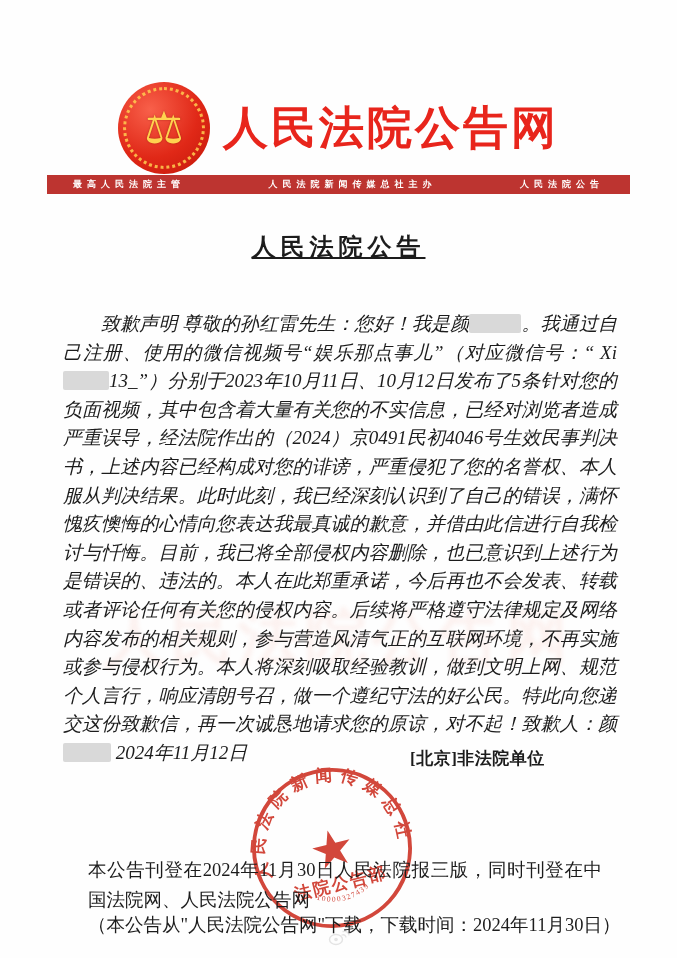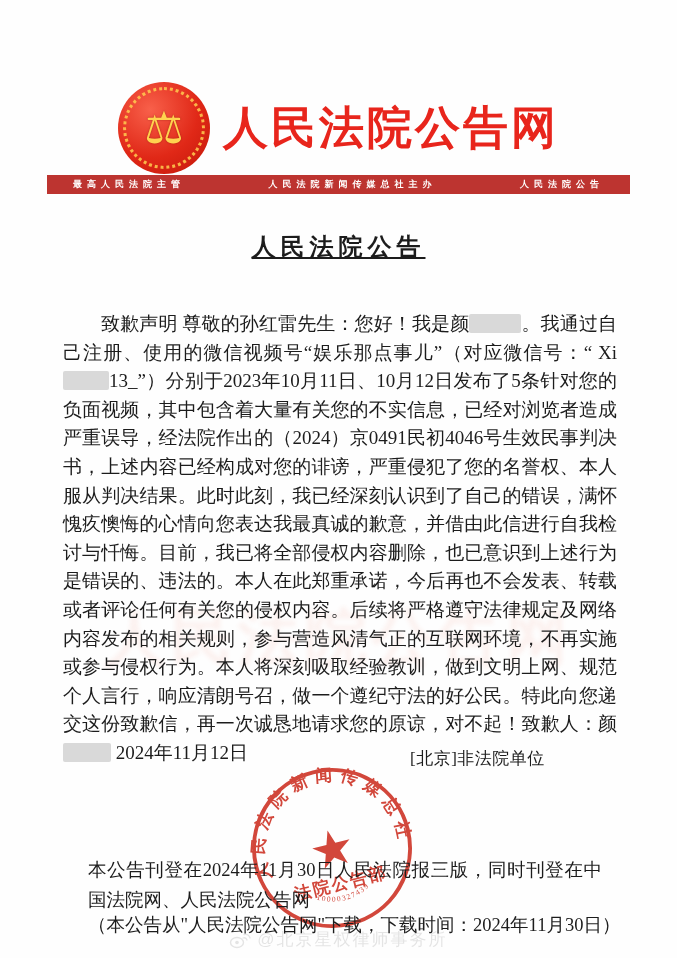--- a/index.html
+++ b/index.html
@@ -33,25 +33,25 @@
     position:absolute;top:175px;left:47px;right:47px;height:19px;background:var(--banner-red,#bd3430);
     display:flex;justify-content:space-between;align-items:center;padding:0 26px;box-sizing:border-box;
   }
   .banner span{color:#fff;font-size:9px;letter-spacing:5px;font-family:"DejaVu Sans",sans-serif;white-space:nowrap;font-weight:bold;}
 
   
   .doc-title{position:absolute;top:231px;left:0;right:0;text-align:center;font-size:24px;font-weight:bold;letter-spacing:5px;text-decoration:underline;}
   .body-text{
     position:absolute;top:291px;left:63px;width:554px;
     font-size:19px;line-height:28.6px;text-align:justify;text-indent:2em;
-    line-break:anywhere;word-break:break-all;
+    line-break:anywhere;word-break:break-all;font-style:italic;
   }
   .redact{display:inline-block;height:19px;width:50px;background:#d9d9d9;border-radius:2px;vertical-align:-3px;filter:blur(.5px);}
 
-  .source-label{position:absolute;top:747px;left:410px;font-size:17px;letter-spacing:.5px;}
+  .source-label{position:absolute;top:747px;left:410px;font-size:17px;letter-spacing:.5px;font-weight:bold;}
 
   .publish-note{position:absolute;top:836px;left:88px;width:514px;font-size:18.5px;line-height:30px;text-align:justify;line-break:anywhere;}
   .download-note{position:absolute;top:893px;left:88px;font-size:18.5px;white-space:nowrap;}
 
   
   .page-watermark{
     position:absolute;top:596px;left:0;right:0;text-align:center;pointer-events:none;
     font-family:"Liberation Sans",sans-serif;font-weight:bold;font-size:62px;letter-spacing:5px;
     color:#e4563a;opacity:.07;filter:blur(2px);white-space:nowrap;
   }
@@ -118,16 +118,15 @@
   <p class="publish-note">本公告刊登在2024年11月30日人民法院报三版，同时刊登在中国法院网、人民法院公告网</p>
   <p class="download-note">（本公告从"人民法院公告网"下载，下载时间：2024年11月30日）</p>
 
   <div class="weibo-mark">
     <svg width="22" height="18" viewBox="0 0 22 18">
       <ellipse cx="8" cy="11.5" rx="6.5" ry="5" fill="none" stroke="currentColor" stroke-width="1.4"></ellipse>
       <circle cx="8" cy="11.5" r="1.8" fill="currentColor"></circle>
       <path d="M 14,7 Q 17,6 18,9" fill="none" stroke="currentColor" stroke-width="1.3" stroke-linecap="round"></path>
       <path d="M 15,3.5 Q 19.5,2.5 21,7" fill="none" stroke="currentColor" stroke-width="1.3" stroke-linecap="round"></path>
     </svg>
-    <span>@北京星权律师事务所</span>
   </div>
 
 </div>
 
 </body></html>

